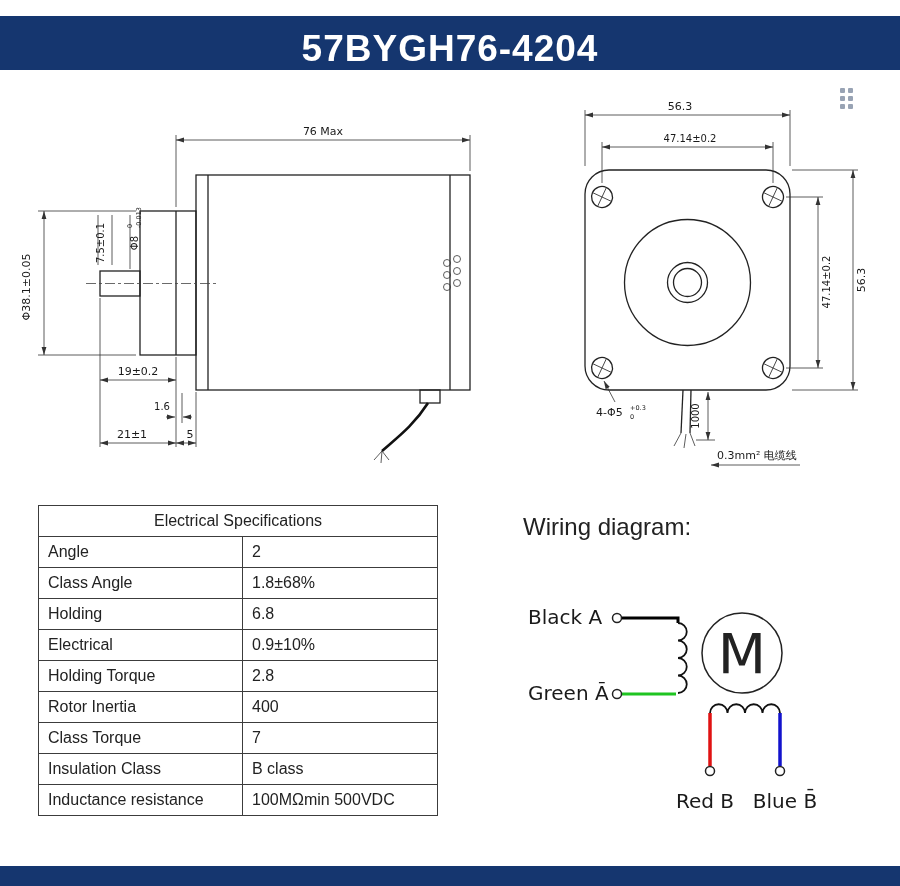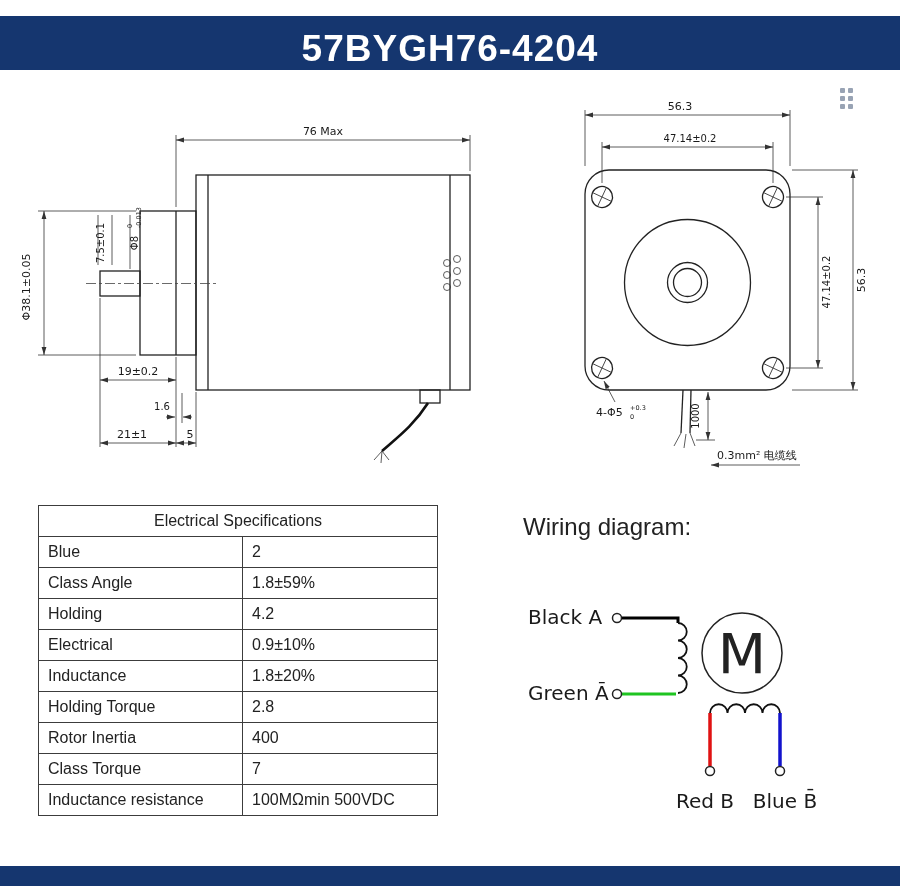--- a/index.html
+++ b/index.html
@@ -197,50 +197,50 @@
       <line class="dim" x1="191" y1="380" x2="280" y2="380" marker-start="url(#arB)"></line>
     </g>
   </svg>
 
   <table class="spec-table">
     <tbody>
       <tr>
         <td colspan="2" class="tbl-title">Electrical Specifications</td>
       </tr>
       <tr>
-        <td class="lbl">Blue</td>
+        <td class="lbl">Angle</td>
         <td>2</td>
       </tr>
       <tr>
         <td class="lbl">Class Angle</td>
-        <td>1.8±59%</td>
+        <td>1.8±68%</td>
       </tr>
       <tr>
         <td class="lbl">Holding</td>
-        <td>4.2</td>
+        <td>6.8</td>
       </tr>
       <tr>
         <td class="lbl">Electrical</td>
         <td>0.9±10%</td>
       </tr>
       <tr>
-        <td class="lbl">Inductance</td>
-        <td>1.8±20%</td>
-      </tr>
-      <tr>
         <td class="lbl">Holding Torque</td>
         <td>2.8</td>
       </tr>
       <tr>
         <td class="lbl">Rotor Inertia</td>
         <td>400</td>
       </tr>
       <tr>
         <td class="lbl">Class Torque</td>
         <td>7</td>
+      </tr>
+      <tr>
+        <td class="lbl">Insulation Class</td>
+        <td>B class</td>
       </tr>
       <tr>
         <td class="lbl">Inductance resistance</td>
         <td>100MΩmin 500VDC</td>
       </tr>
     </tbody>
   </table>
 
   <div class="wiring-title">Wiring diagram:</div>
 

